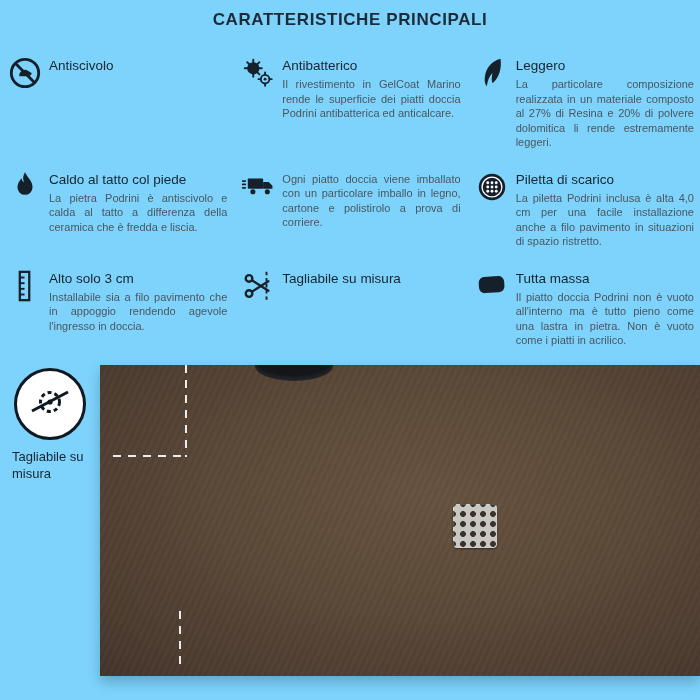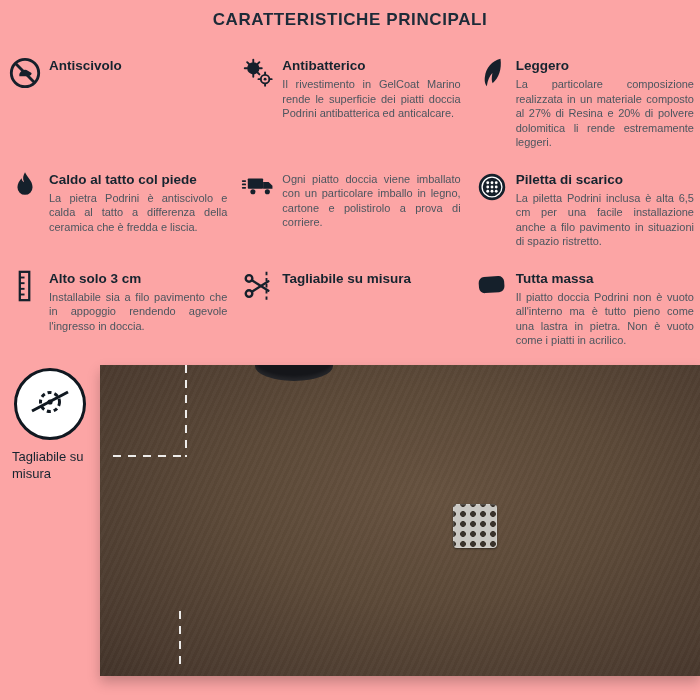--- a/index.html
+++ b/index.html
@@ -1,36 +1,36 @@
 <!DOCTYPE html>
 <html><head>
 <meta charset="utf-8">
 <style>
   * { margin:0; padding:0; box-sizing:border-box; }
   html,body { background:#ffffff; }
   .page {
     position:relative; width:700px; height:700px; overflow:hidden;
-    background:#fca5a5; font-family:"Liberation Sans", sans-serif;
+    background:#7dd3fc; font-family:"Liberation Sans", sans-serif;
     color:#16242f;
   }
   .page-title {
     position:absolute; top:10px; left:0; width:700px;
     text-align:center; font-size:17px; font-weight:800;
     letter-spacing:.6px; color:#1d2b38;
   }
   .features-grid {
     position:absolute; top:58px; left:8px; width:686px;
     display:grid; grid-template-columns:1fr 1fr 1fr;
     column-gap:14px; row-gap:22px;
   }
   .feature { display:flex; align-items:flex-start; }
   .ficon { flex:0 0 34px; width:34px; height:34px; margin-right:7px; margin-top:-2px; }
   .ficon svg { display:block; width:34px; height:34px; }
   .ftext { flex:1; }
-  .ftitle { font-size:13.5px; font-weight:700; color:#16242f; margin-bottom:4px; }
+  .ftitle { font-size:13.5px; font-weight:400; color:#16242f; margin-bottom:4px; }
   .fbody  { font-size:11px; line-height:14.5px; color:#4c565f; text-align:justify; }
 
   
   .badge-circle {
     position:absolute; left:14px; top:368px; width:72px; height:72px;
     border:3px solid #101820; border-radius:50%;
     display:flex; align-items:center; justify-content:center; background:#fff;
   }
   .badge-label {
     position:absolute; left:12px; top:448px; width:86px;
@@ -178,21 +178,21 @@
               <circle cx="18" cy="18" r="1.5"></circle>
               <circle cx="22.5" cy="18" r="1.5"></circle>
               <circle cx="13.5" cy="22.5" r="1.5"></circle>
               <circle cx="18" cy="22.5" r="1.5"></circle>
               <circle cx="22.5" cy="22.5" r="1.5"></circle>
             </g>
           </svg>
       </div>
       <div class="ftext">
         <div class="ftitle">Piletta di scarico</div>
-        <div class="fbody">La piletta Podrini inclusa è alta 6,5 cm per una facile installazione anche a filo pavimento in situazioni di spazio ristretto.</div>
+        <div class="fbody">La piletta Podrini inclusa è alta 4,0 cm per una facile installazione anche a filo pavimento in situazioni di spazio ristretto.</div>
       </div>
     </div>
 
     <div class="feature">
       <div class="ficon">
         <svg viewBox="0 0 36 36">
             <rect x="12.5" y="3" width="10" height="30" fill="none" stroke="#15202b" stroke-width="2.4"></rect>
             <g stroke="#15202b" stroke-width="2">
               <line x1="12.5" y1="9" x2="17.5" y2="9"></line>
               <line x1="12.5" y1="15" x2="17.5" y2="15"></line>

